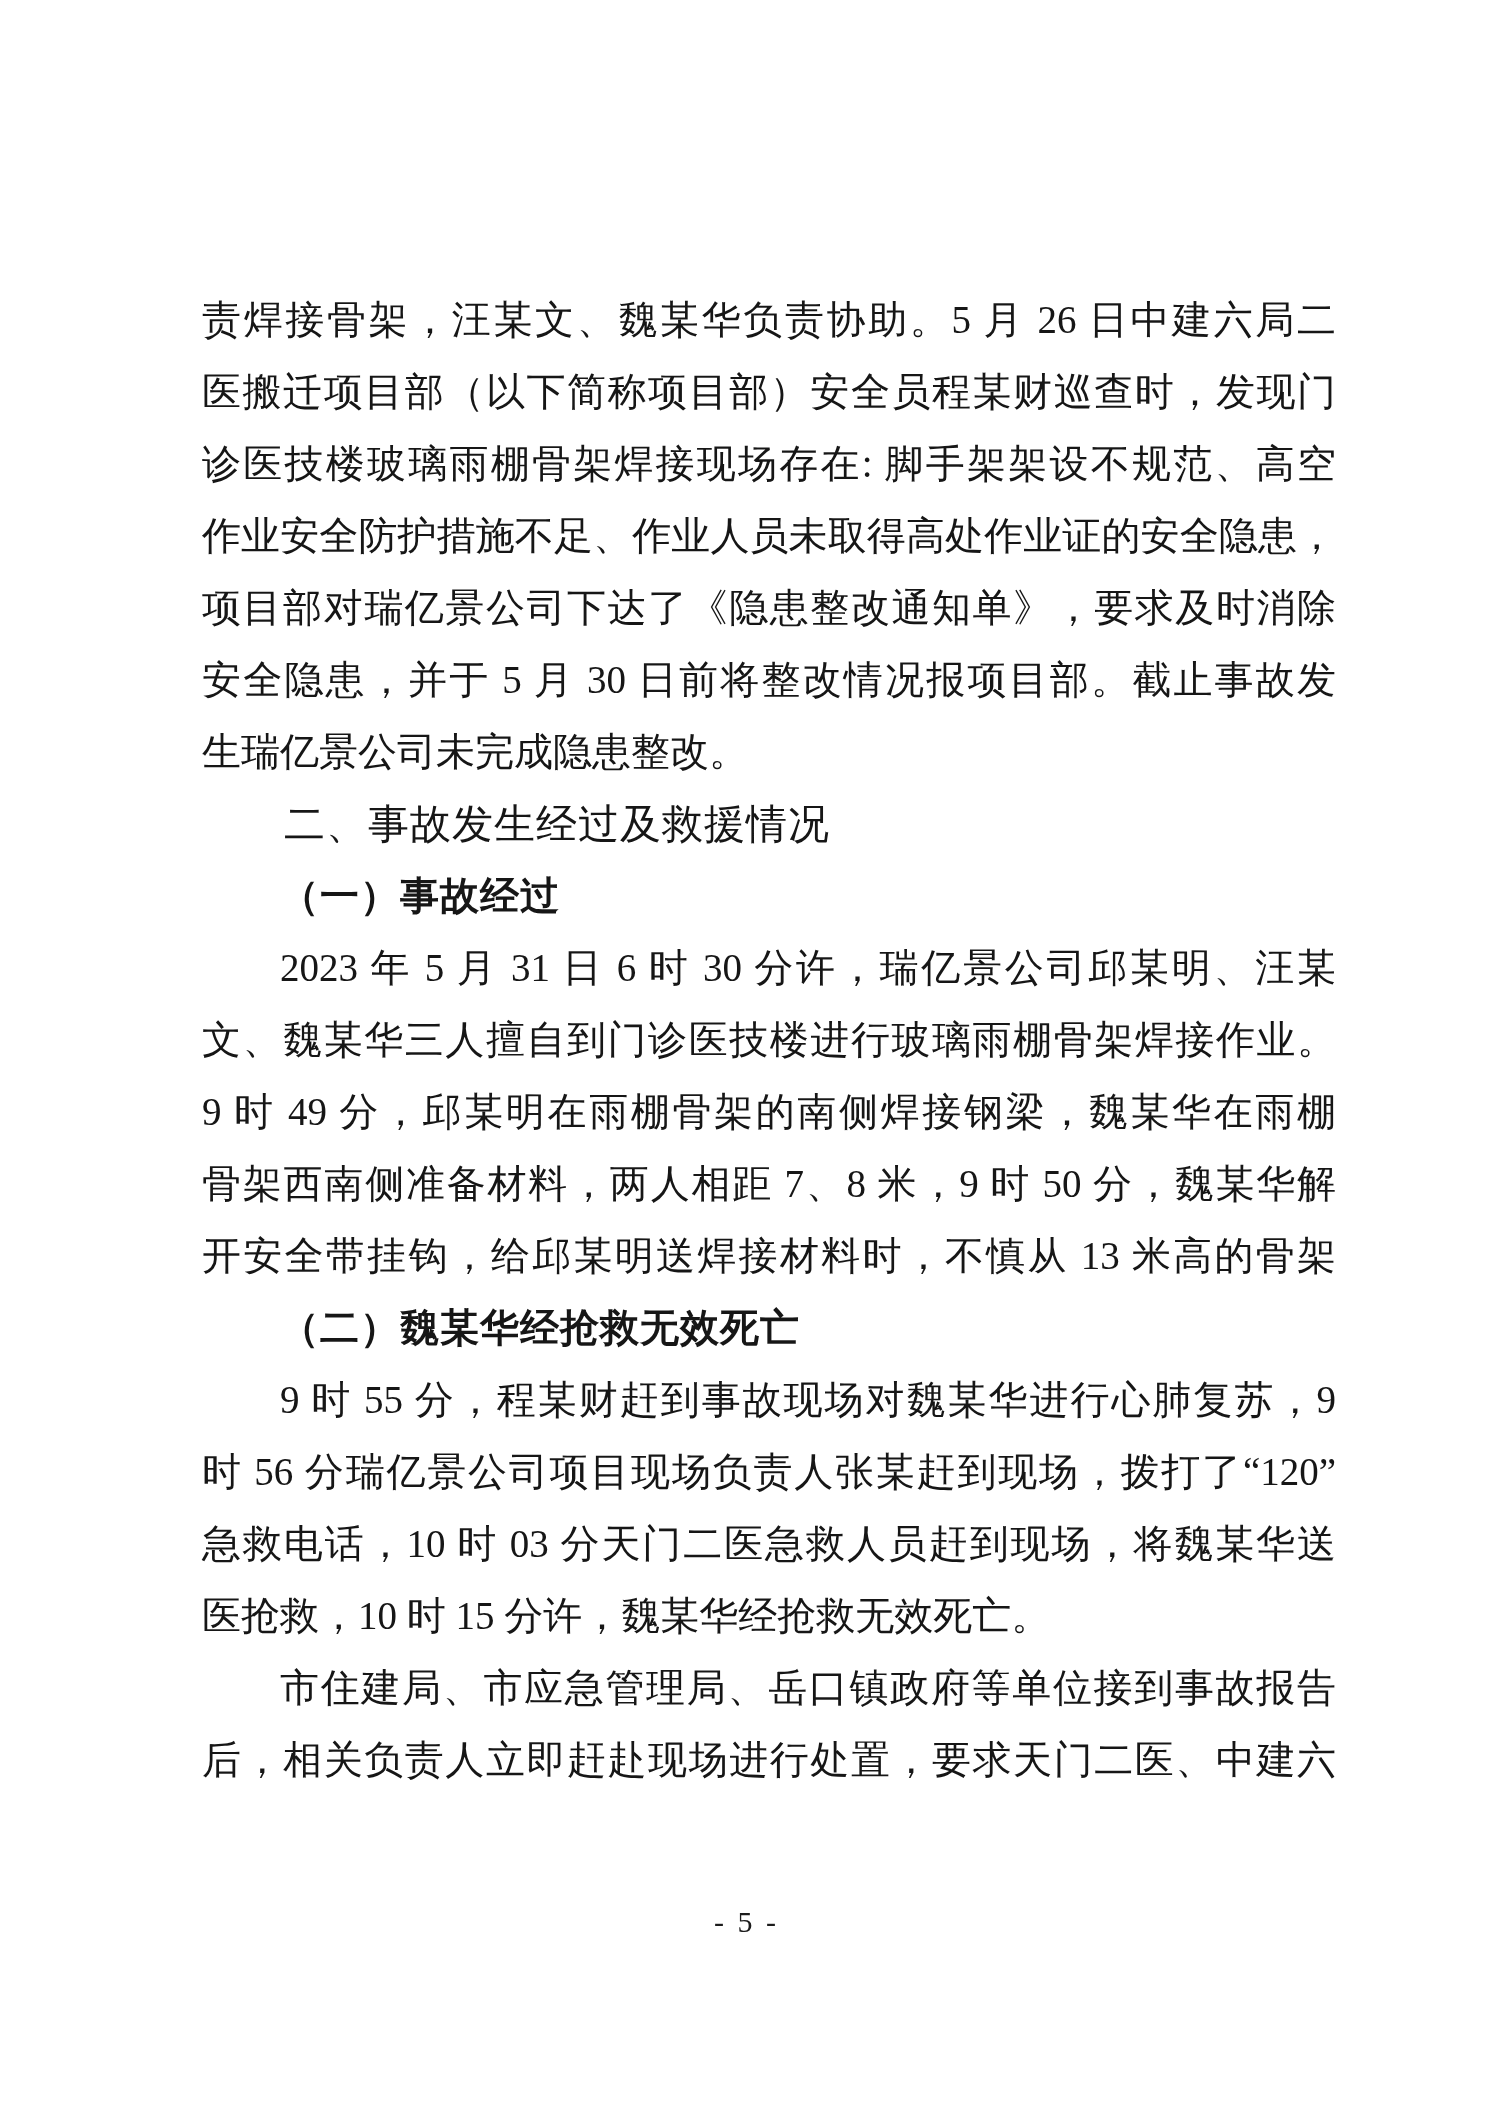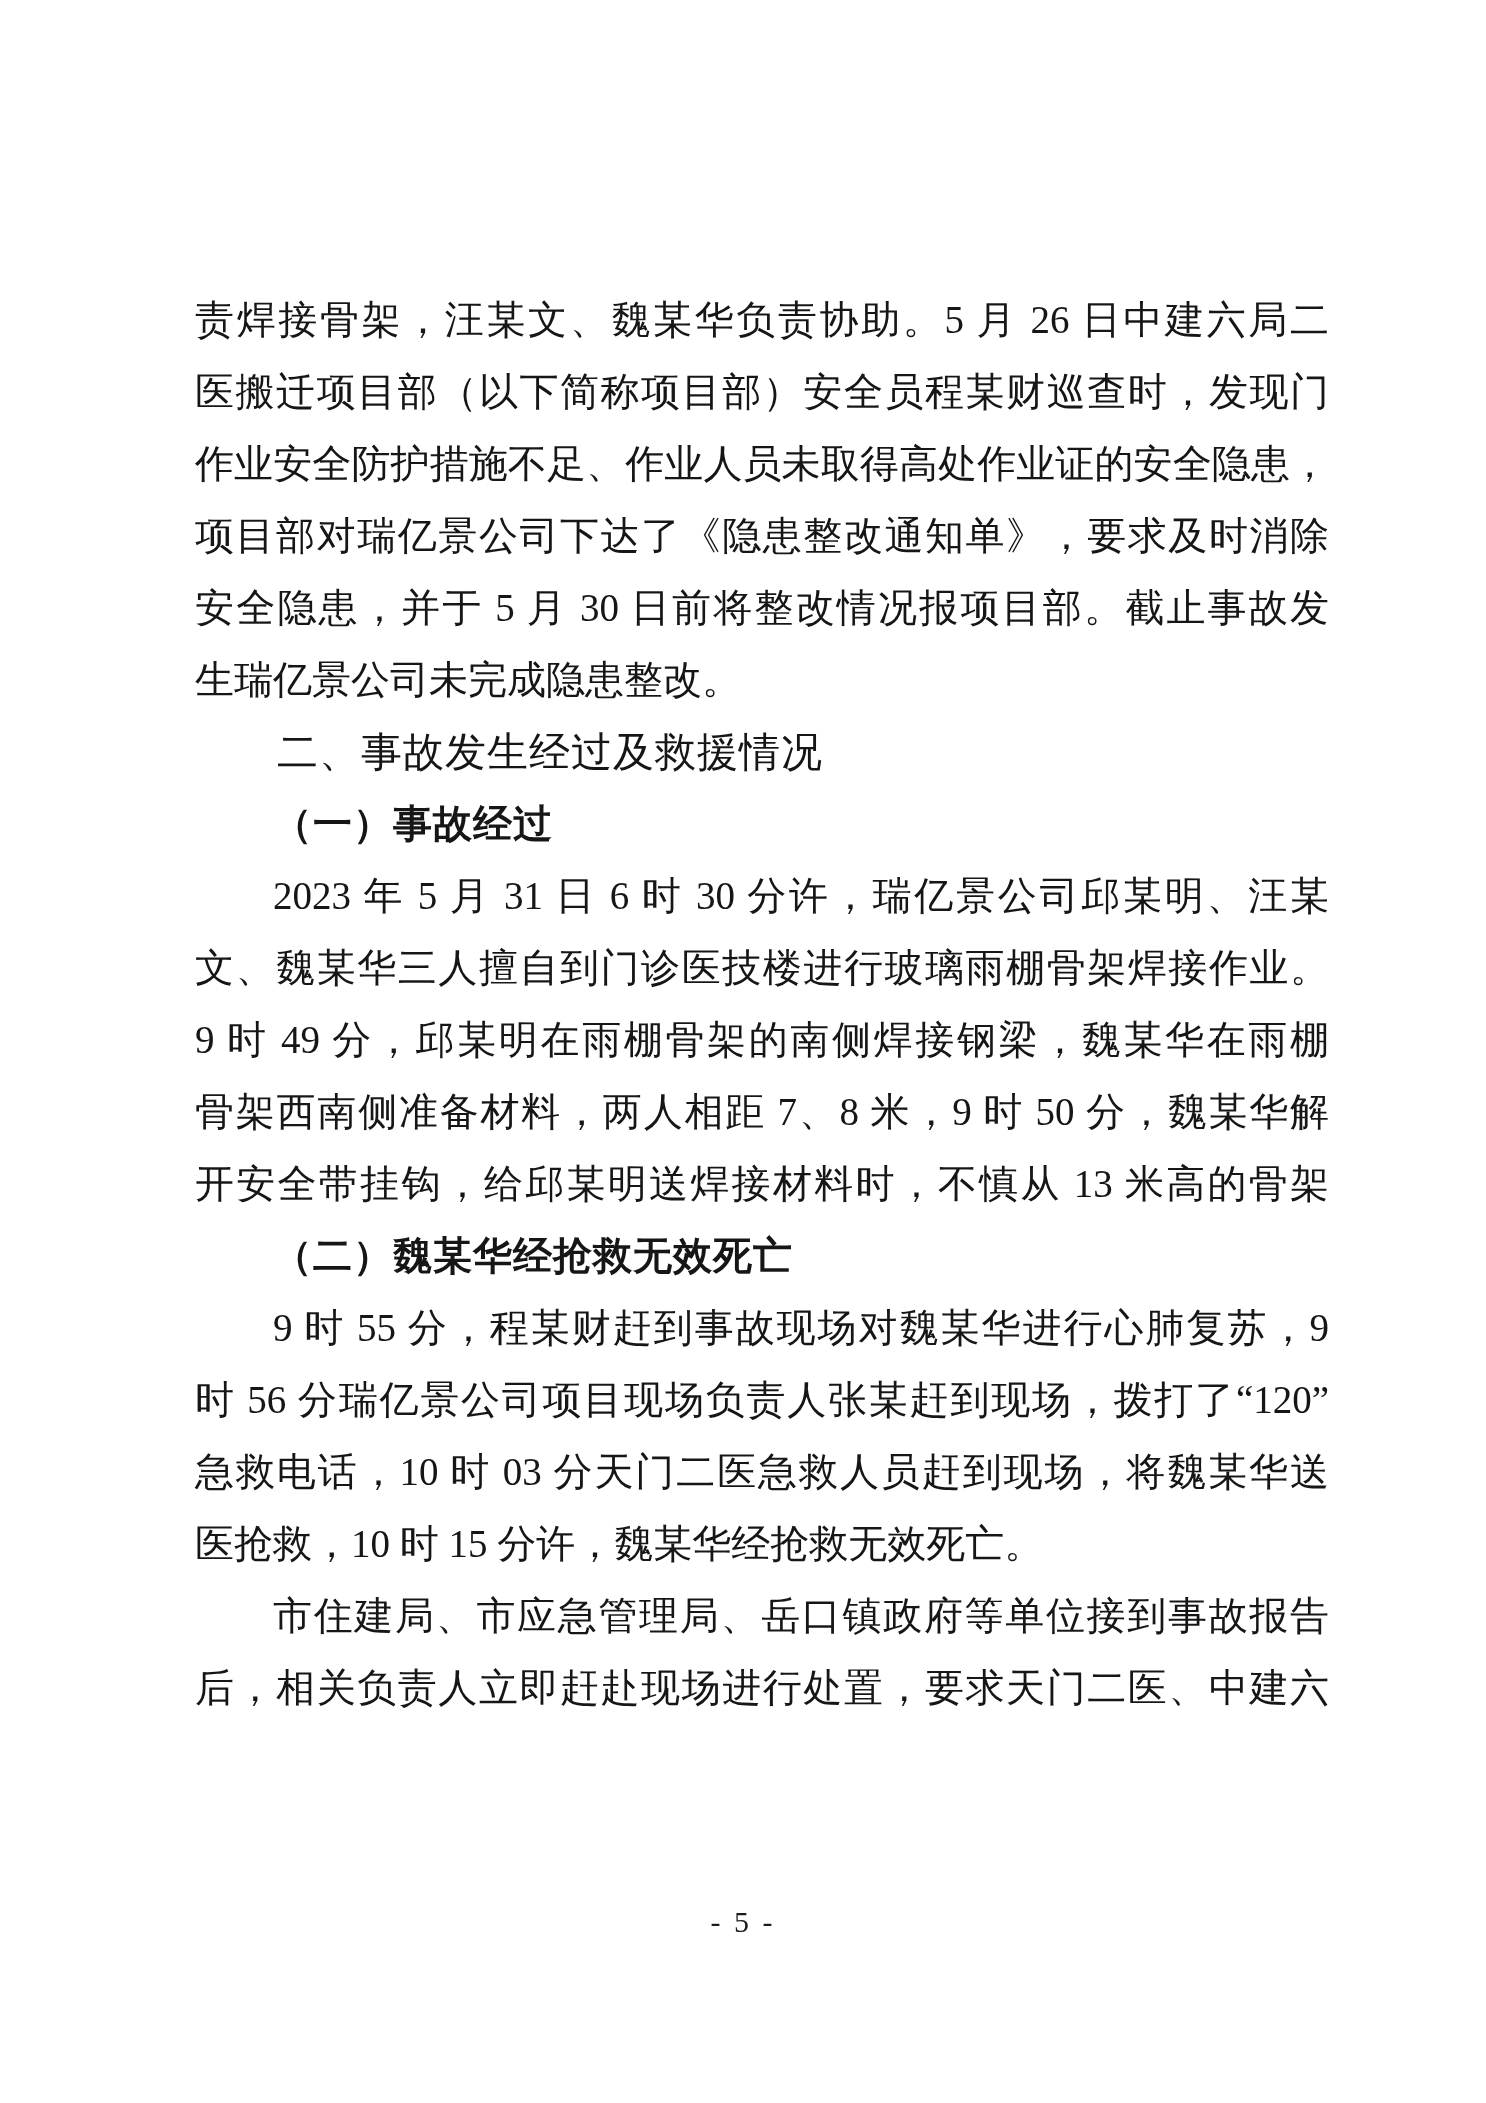--- a/index.html
+++ b/index.html
@@ -9,20 +9,21 @@
     background: #ffffff;
     position: relative;
     overflow: hidden;
     font-family: "Liberation Serif", "DejaVu Serif", serif;
     color: #161616;
   }
   .page {
     position: absolute;
     inset: 0;
     background: #ffffff;
+    margin-left: 7px;
   }
   .text-block {
     position: absolute;
     left: 195px;
     top: 284px;
     width: 1134px;
   }
   .ln {
     font-size: 39px;
     line-height: 72px;
@@ -61,20 +62,21 @@
   }
 </style>
 </head>
 <body>
 
 <div class="page">
 
   <main class="text-block">
     <div class="ln fill">责焊接骨架，汪某文、魏某华负责协助。5 月 26 日中建六局二</div>
     <div class="ln fill">医搬迁项目部（以下简称项目部）安全员程某财巡查时，发现门</div>
+    <div class="ln fill">诊医技楼玻璃雨棚骨架焊接现场存在: 脚手架架设不规范、高空</div>
     <div class="ln fill">作业安全防护措施不足、作业人员未取得高处作业证的安全隐患，</div>
     <div class="ln fill">项目部对瑞亿景公司下达了《隐患整改通知单》，要求及时消除</div>
     <div class="ln fill">安全隐患，并于 5 月 30 日前将整改情况报项目部。截止事故发</div>
     <div class="ln">生瑞亿景公司未完成隐患整改。</div>
     <div class="ln heading indent">二、事故发生经过及救援情况</div>
     <div class="ln kaiti indent">（一）事故经过</div>
     <div class="ln fill indent">2023 年 5 月 31 日 6 时 30 分许，瑞亿景公司邱某明、汪某</div>
     <div class="ln fill">文、魏某华三人擅自到门诊医技楼进行玻璃雨棚骨架焊接作业。</div>
     <div class="ln fill">9 时 49 分，邱某明在雨棚骨架的南侧焊接钢梁，魏某华在雨棚</div>
     <div class="ln fill">骨架西南侧准备材料，两人相距 7、8 米，9 时 50 分，魏某华解</div>

